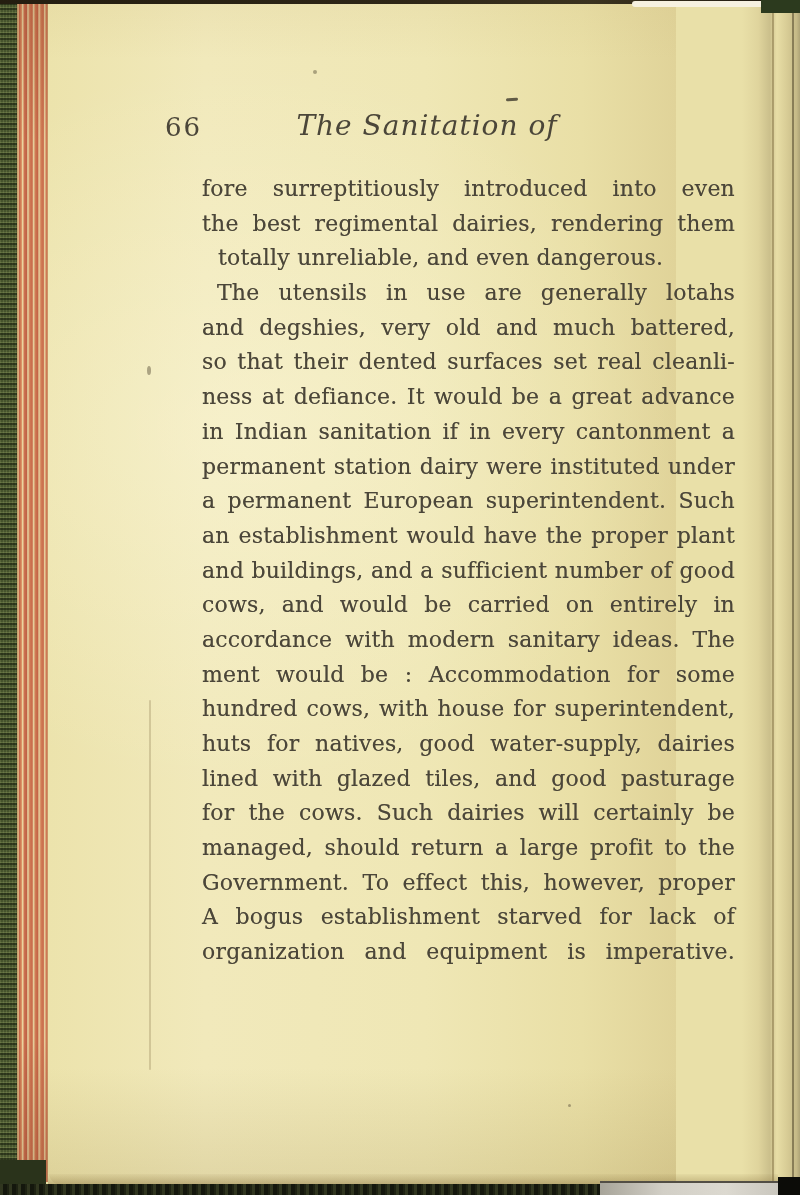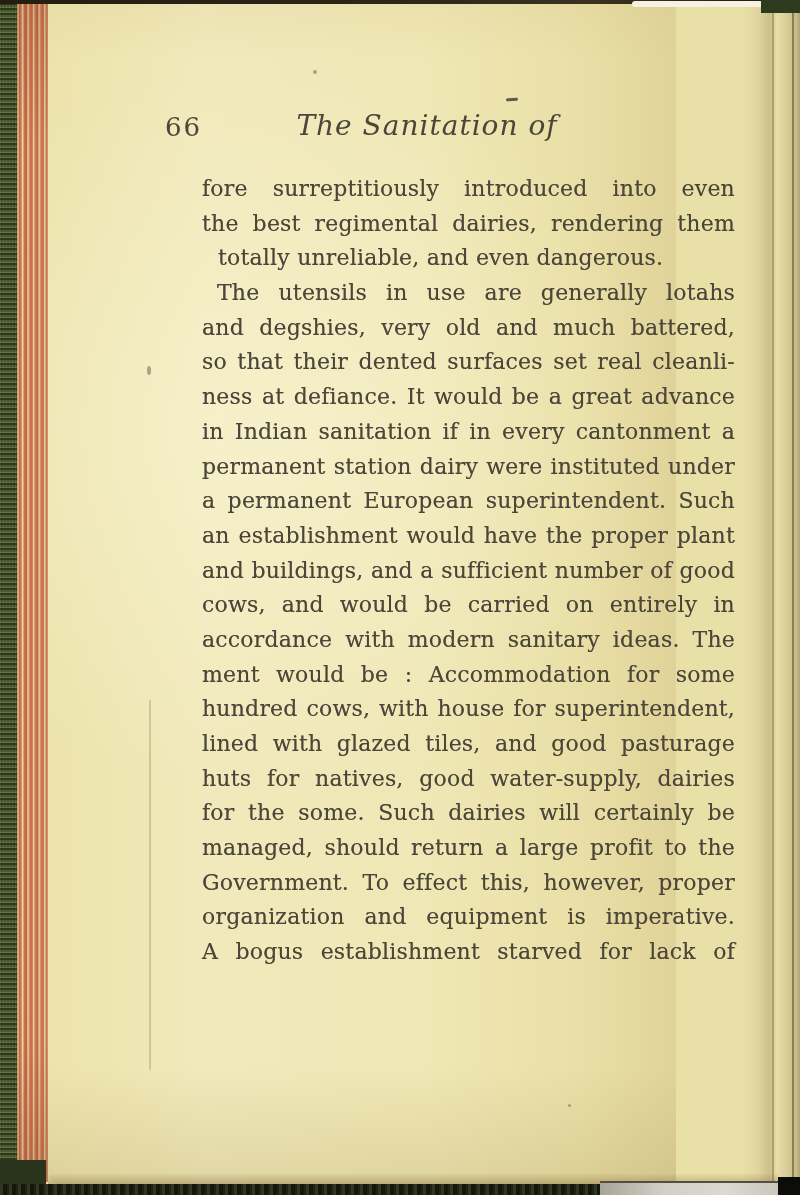--- a/index.html
+++ b/index.html
@@ -143,27 +143,27 @@
       <div class="line">ness at defiance. It would be a great advance</div>
       <div class="line">in Indian sanitation if in every cantonment a</div>
       <div class="line">permanent station dairy were instituted under</div>
       <div class="line">a permanent European superintendent. Such</div>
       <div class="line">an establishment would have the proper plant</div>
       <div class="line">and buildings, and a sufficient number of good</div>
       <div class="line">cows, and would be carried on entirely in</div>
       <div class="line">accordance with modern sanitary ideas. The</div>
       <div class="line">ment would be : Accommodation for some</div>
       <div class="line">hundred cows, with house for superintendent,</div>
+      <div class="line">huts for natives, good water-supply, dairies</div>
       <div class="line">lined with glazed tiles, and good pasturage</div>
-      <div class="line">huts for natives, good water-supply, dairies</div>
-      <div class="line">for the some. Such dairies will certainly be</div>
+      <div class="line">for the cows. Such dairies will certainly be</div>
       <div class="line">managed, should return a large profit to the</div>
       <div class="line">Government. To effect this, however, proper</div>
+      <div class="line">A bogus establishment starved for lack of</div>
       <div class="line">organization and equipment is imperative.</div>
-      <div class="line">A bogus establishment starved for lack of</div>
     </div>
 
     <div class="crease"></div>
     <div class="speck s1"></div>
     <div class="speck s2"></div>
     <div class="speck s3"></div>
   </div>
 
   <div class="fold-shadow"></div>
   <div class="fold-line"></div>

